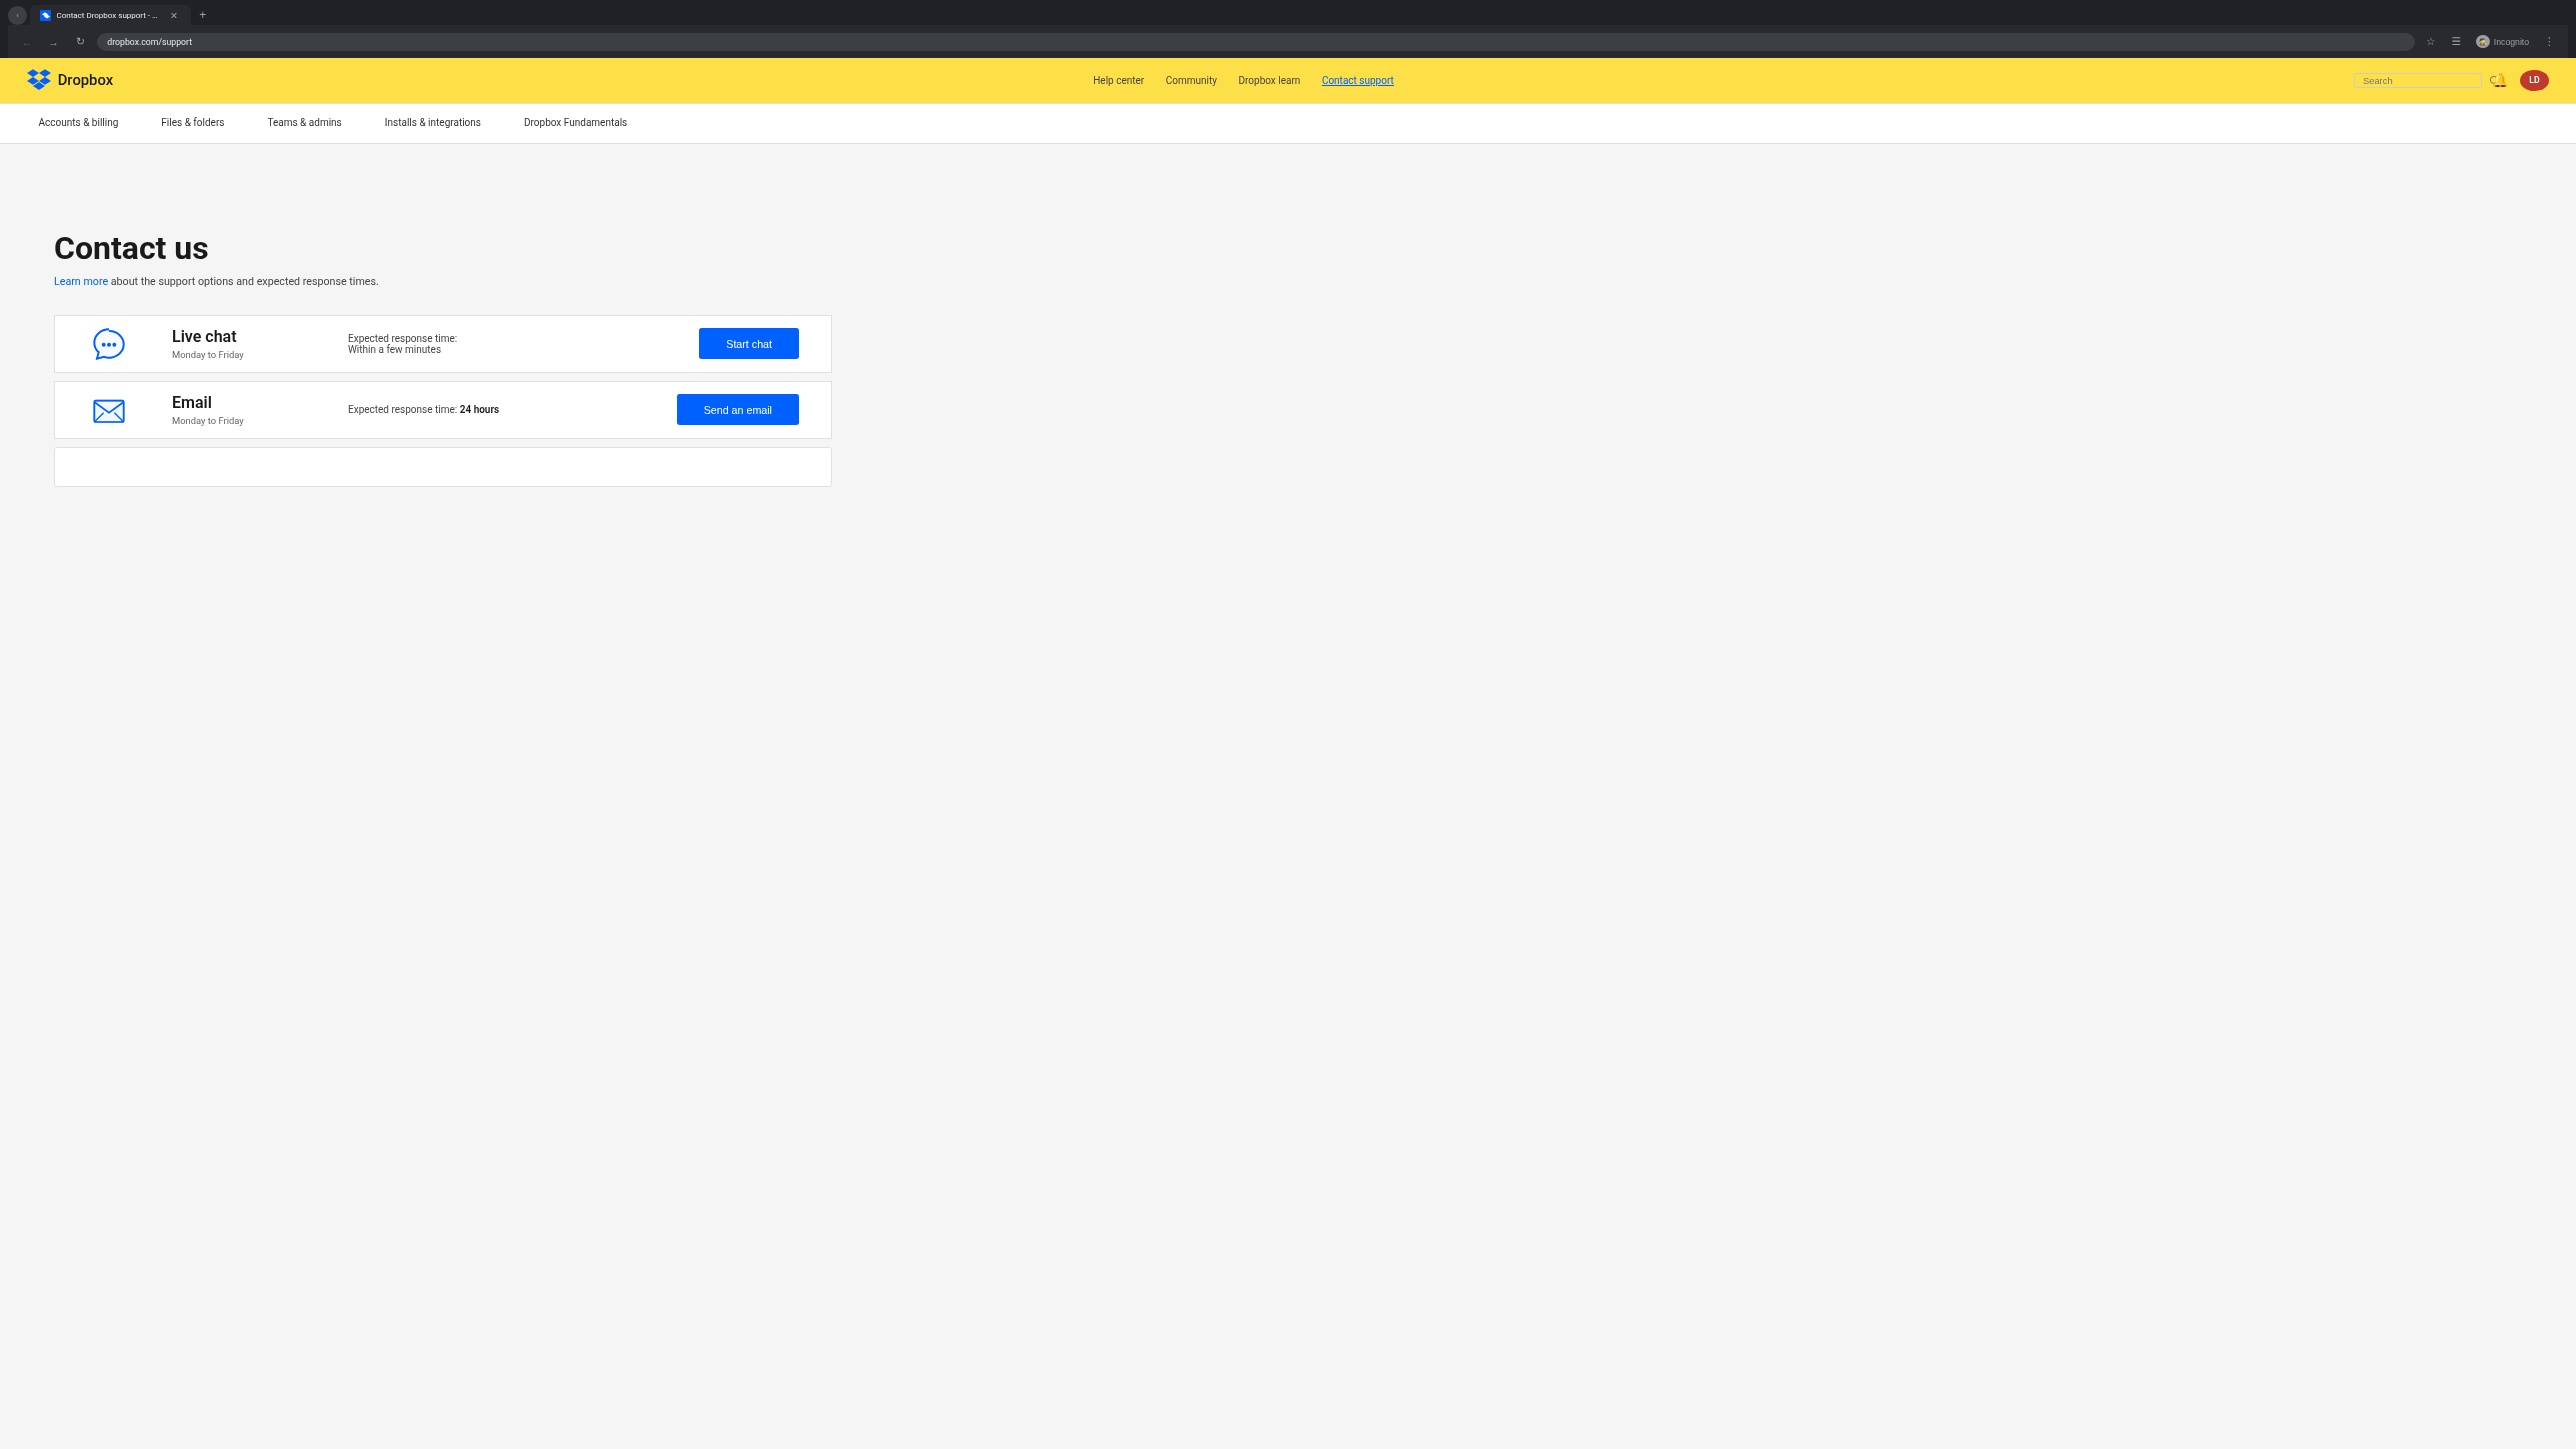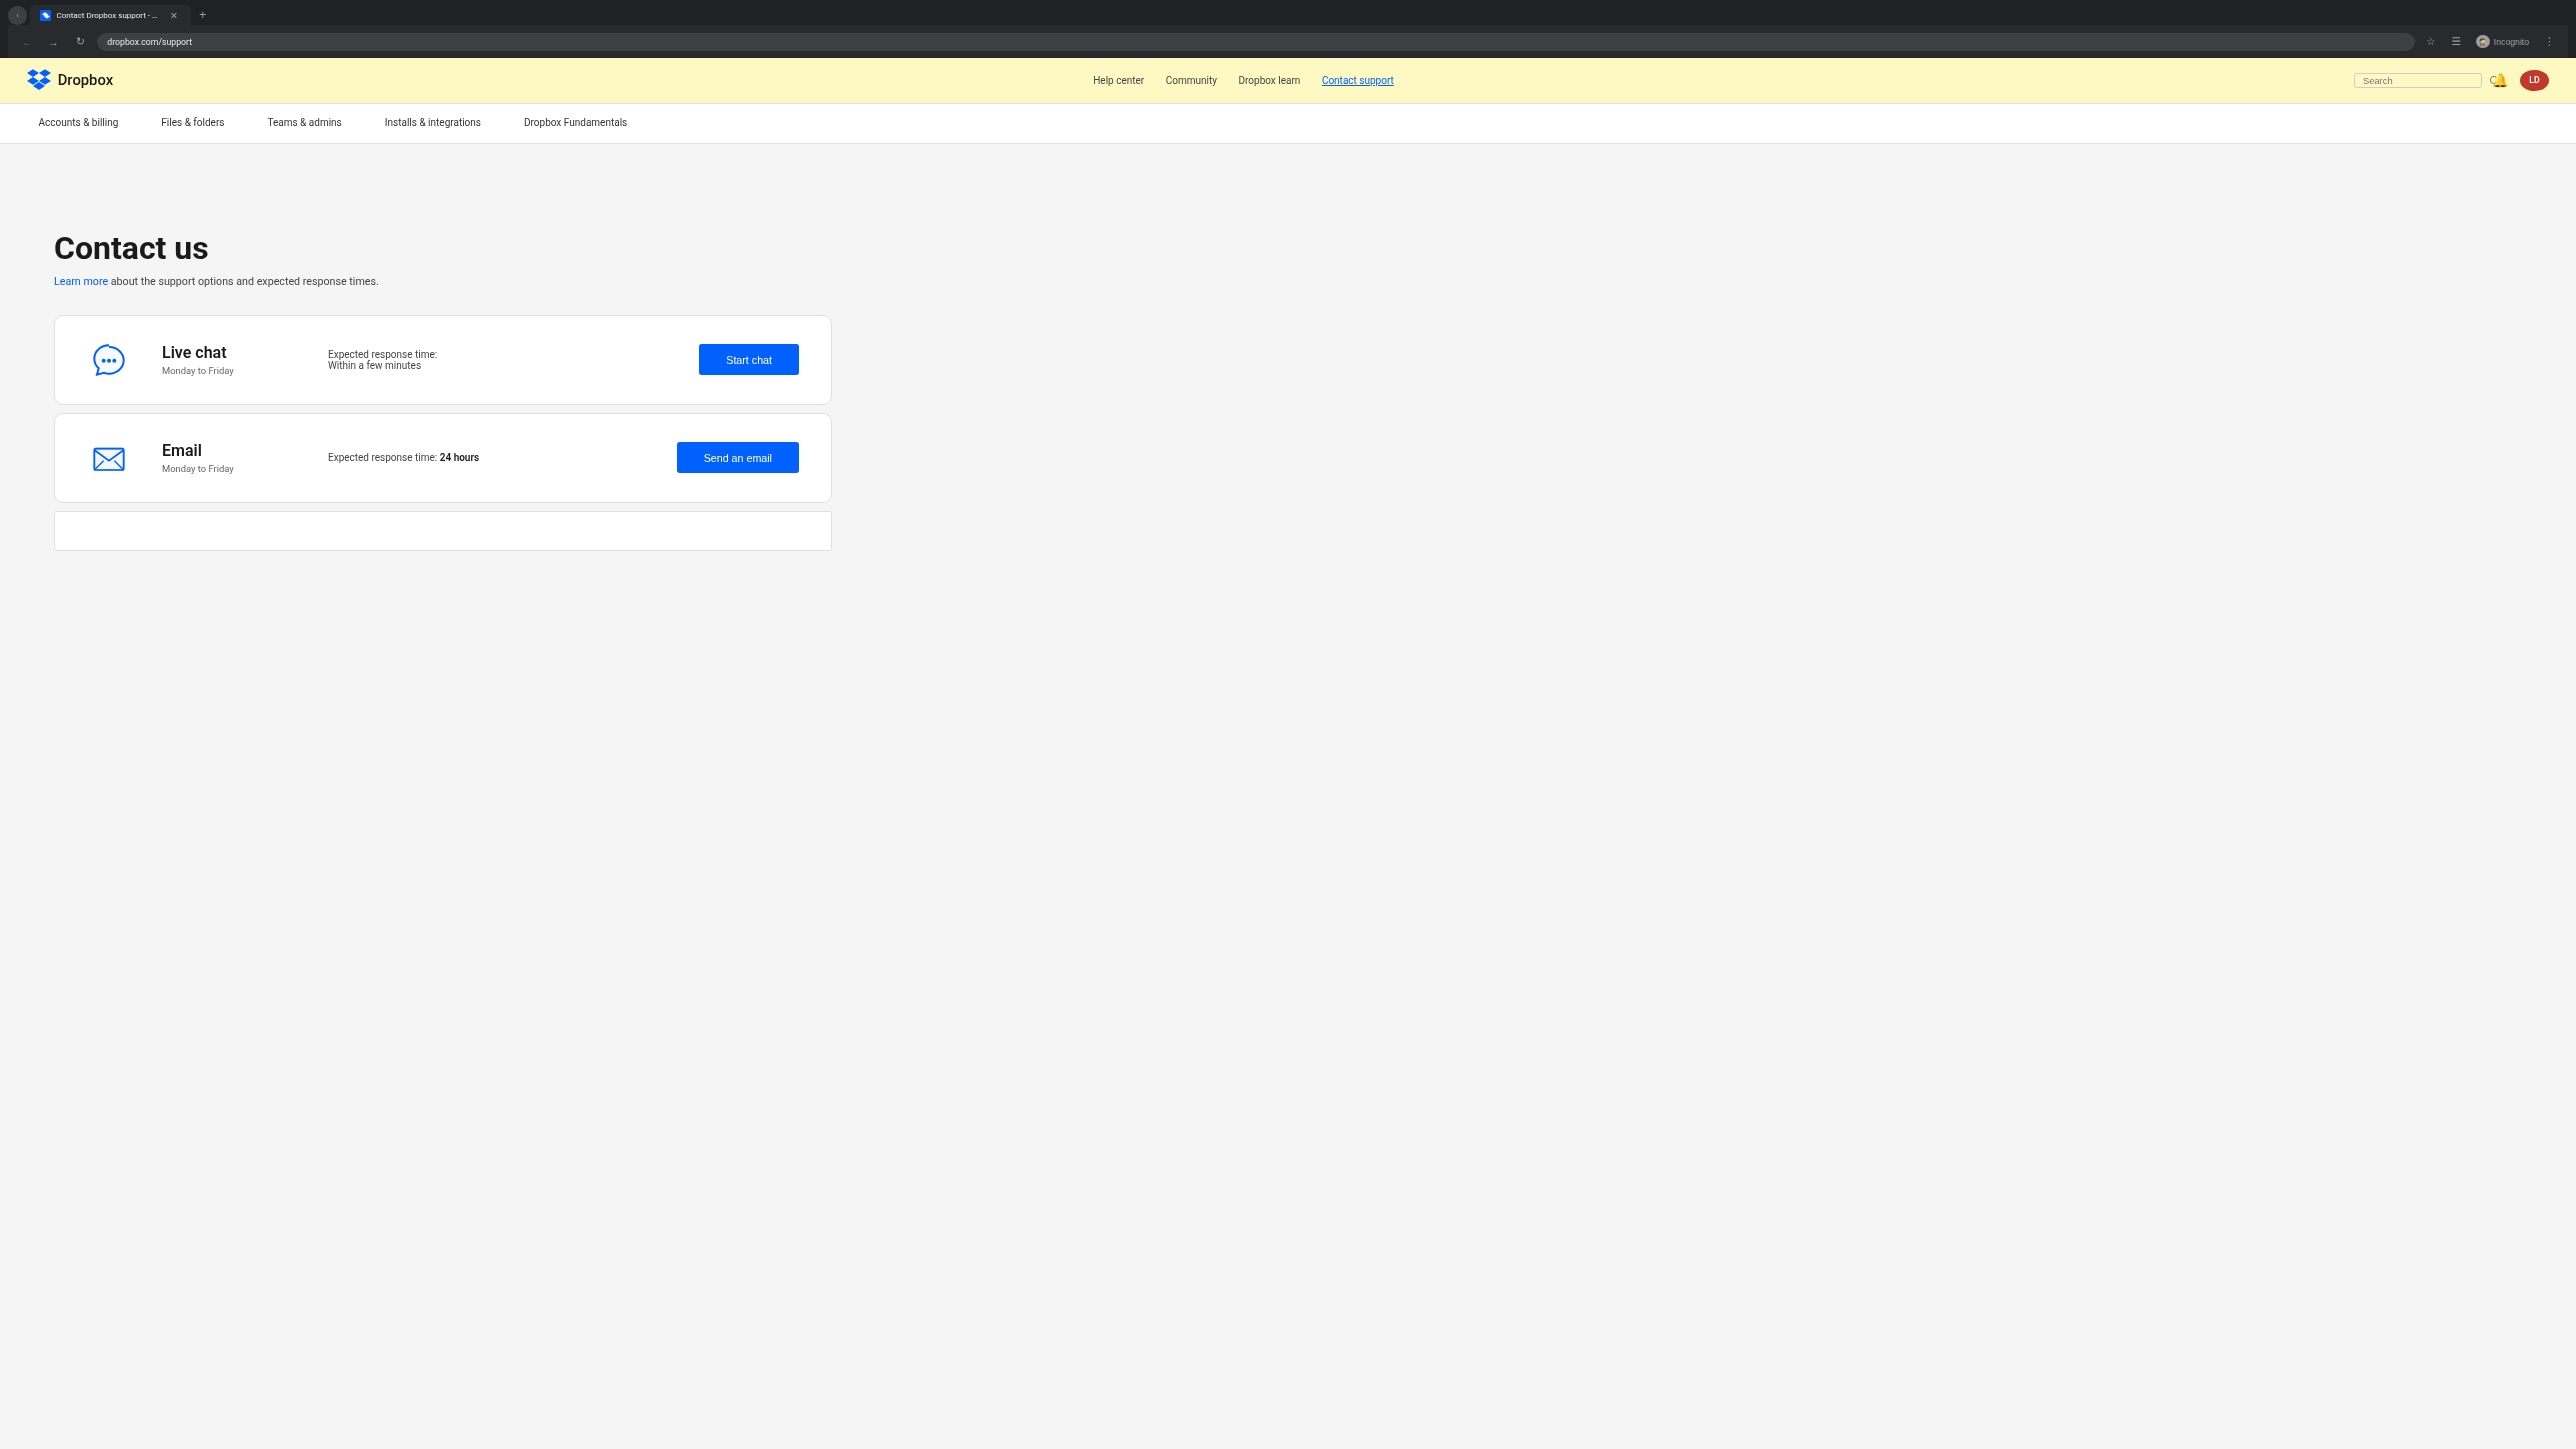--- a/index.html
+++ b/index.html
@@ -166,21 +166,21 @@
       color: #292a2d;
     }
 
     
     .website {
       background: white;
     }
 
     
     .top-nav {
-      background: #fef9c3;
+      background: #fde047;
       border-bottom: 0.7px solid #e0e0e0;
       padding: 10.7px 27px;
       display: flex;
       align-items: center;
       justify-content: space-between;
     }
     .logo-area {
       display: flex;
       align-items: center;
       gap: 6.7px;
@@ -306,25 +306,25 @@
     
     .contact-cards {
       display: flex;
       flex-direction: column;
       gap: 8px;
       max-width: 778px;
     }
     .contact-card {
       background: white;
       border: 0.7px solid #e0e0e0;
-      border-radius: 9px;
-      padding: 24px 32px;
-      display: flex;
-      align-items: center;
-      gap: 32px;
+      border-radius: 0;
+      padding: 8px 32px;
+      display: flex;
+      align-items: center;
+      gap: 42px;
     }
     .card-icon-area {
       width: 43px;
       flex-shrink: 0;
       display: flex;
       align-items: center;
       justify-content: center;
     }
     .card-info {
       min-width: 134px;

